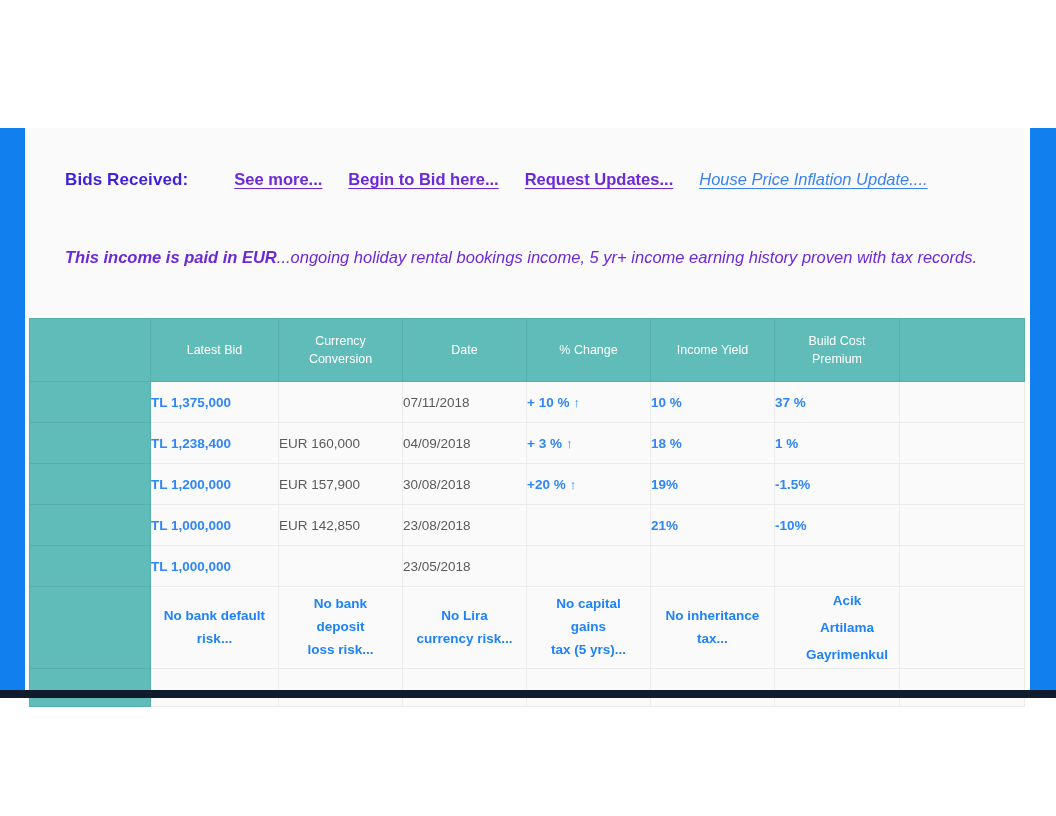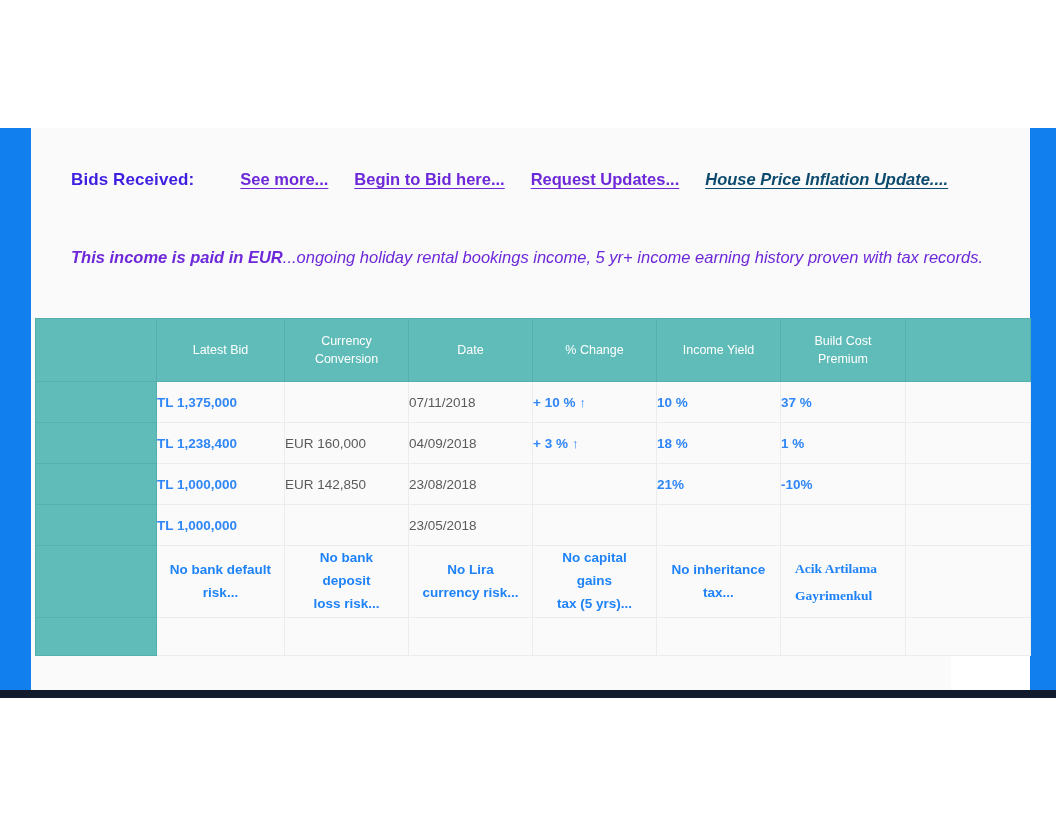--- a/index.html
+++ b/index.html
@@ -39,21 +39,21 @@
     left: 0px;
     top: 690px;
     width: 1056px;
     height: 8px;
     background: #101c2e;
   }
 
   
   .panel {
     position: absolute;
-    left: 31px;
+    left: 25px;
     top: 128px;
     width: 920px;
     height: 562px;
     background: #fafafa;
   }
 
   
   .intro {
     position: absolute;
     left: 0px;
@@ -82,22 +82,22 @@
     color: #6d28d9;
     font-size: 16.5px;
     font-weight: 700;
     text-decoration: underline;
     text-underline-offset: 3px;
     margin-right: 26px;
     cursor: pointer;
   }
   .bid-link.italic {
     font-style: italic;
-    font-weight: 700;
-    color: #0c4a6e;
+    font-weight: 400;
+    color: #3b82f6;
     margin-right: 16px;
   }
 
   .income-line {
     position: absolute;
     left: 40px;
     top: 120px;
     width: 950px;
     font-size: 16.5px;
     font-style: italic;
@@ -179,24 +179,23 @@
   tr.notes-row { height: 72px; }
   tr.notes-row td.note {
     color: #1e82f8;
     font-weight: 700;
     font-size: 13.5px;
     text-align: center;
     line-height: 1.7;
     padding: 0 10px;
   }
   tr.notes-row td.note.left-note {
-    text-align: left;
+    text-align: center;
     line-height: 2.0;
-    padding-left: 14px;
-    font-family: Liberation Serif, serif;
+    padding-left: 30px;
   }
   tr.tail-row { height: 38px; }
 </style>
 </head>
 <body>
 
 <div id="page">
 
   <div class="rail rail-left"></div>
   <div class="rail rail-right"></div>
@@ -275,20 +274,30 @@
           <td class="teal"></td>
           <td class="bidcell">TL 1,238,400</td>
           <td class="graycell">EUR 160,000</td>
           <td class="graycell">04/09/2018</td>
           <td class="bluecell"><span>+ 3 %</span><span class="arrow">↑</span></td>
           <td class="bluecell">18 %</td>
           <td class="bluecell">1 %</td>
           <td></td>
         </tr>
 
+        <tr>
+          <td class="teal"></td>
+          <td class="bidcell">TL 1,200,000</td>
+          <td class="graycell">EUR 157,900</td>
+          <td class="graycell">30/08/2018</td>
+          <td class="bluecell"><span>+20 %</span><span class="arrow">↑</span></td>
+          <td class="bluecell">19%</td>
+          <td class="bluecell">-1.5%</td>
+          <td></td>
+        </tr>
 
         <tr>
           <td class="teal"></td>
           <td class="bidcell">TL 1,000,000</td>
           <td class="graycell">EUR 142,850</td>
           <td class="graycell">23/08/2018</td>
           <td class="bluecell"><span></span><span class="arrow"></span></td>
           <td class="bluecell">21%</td>
           <td class="bluecell">-10%</td>
           <td></td>

